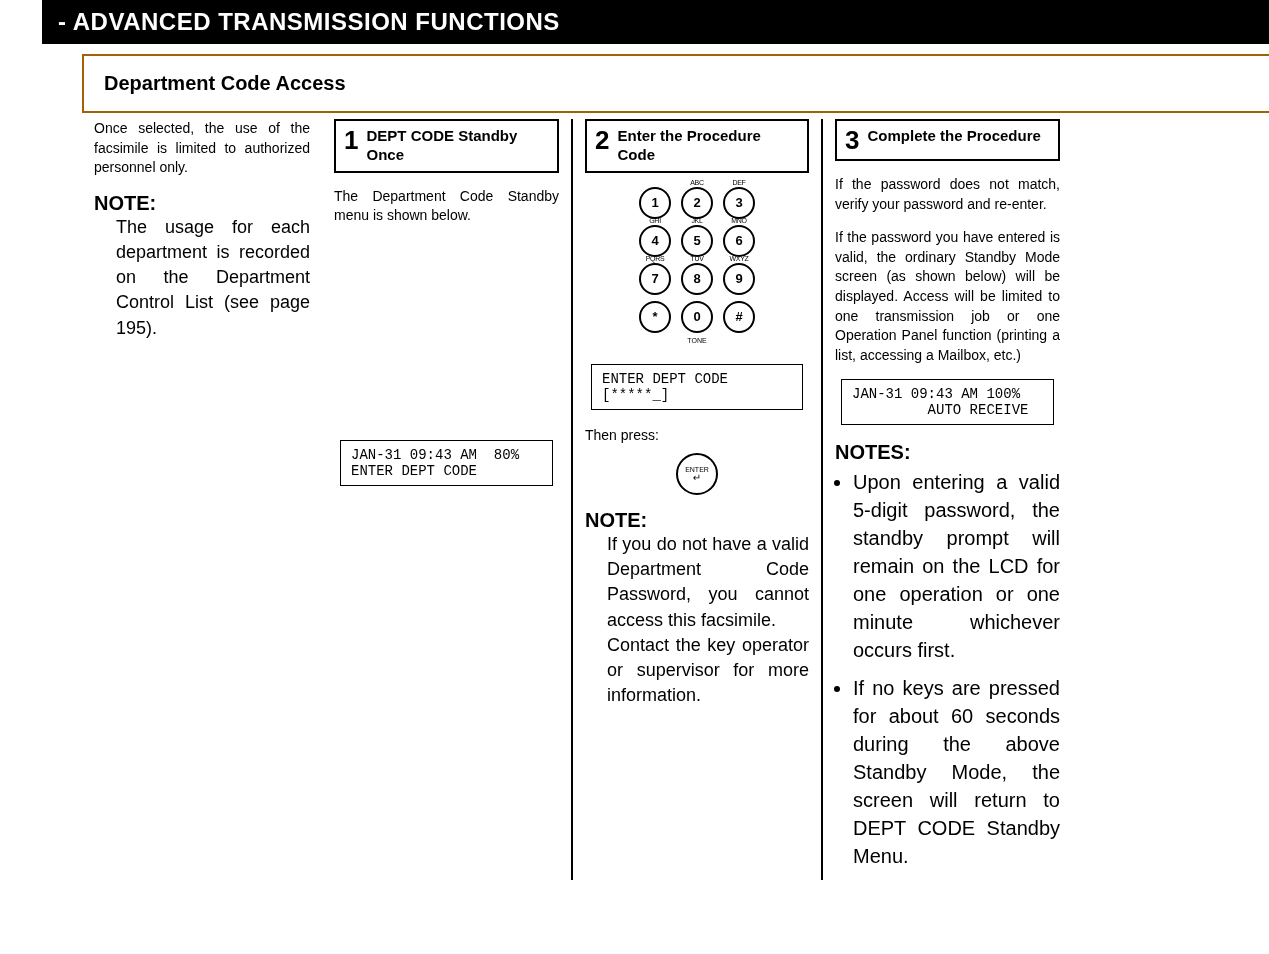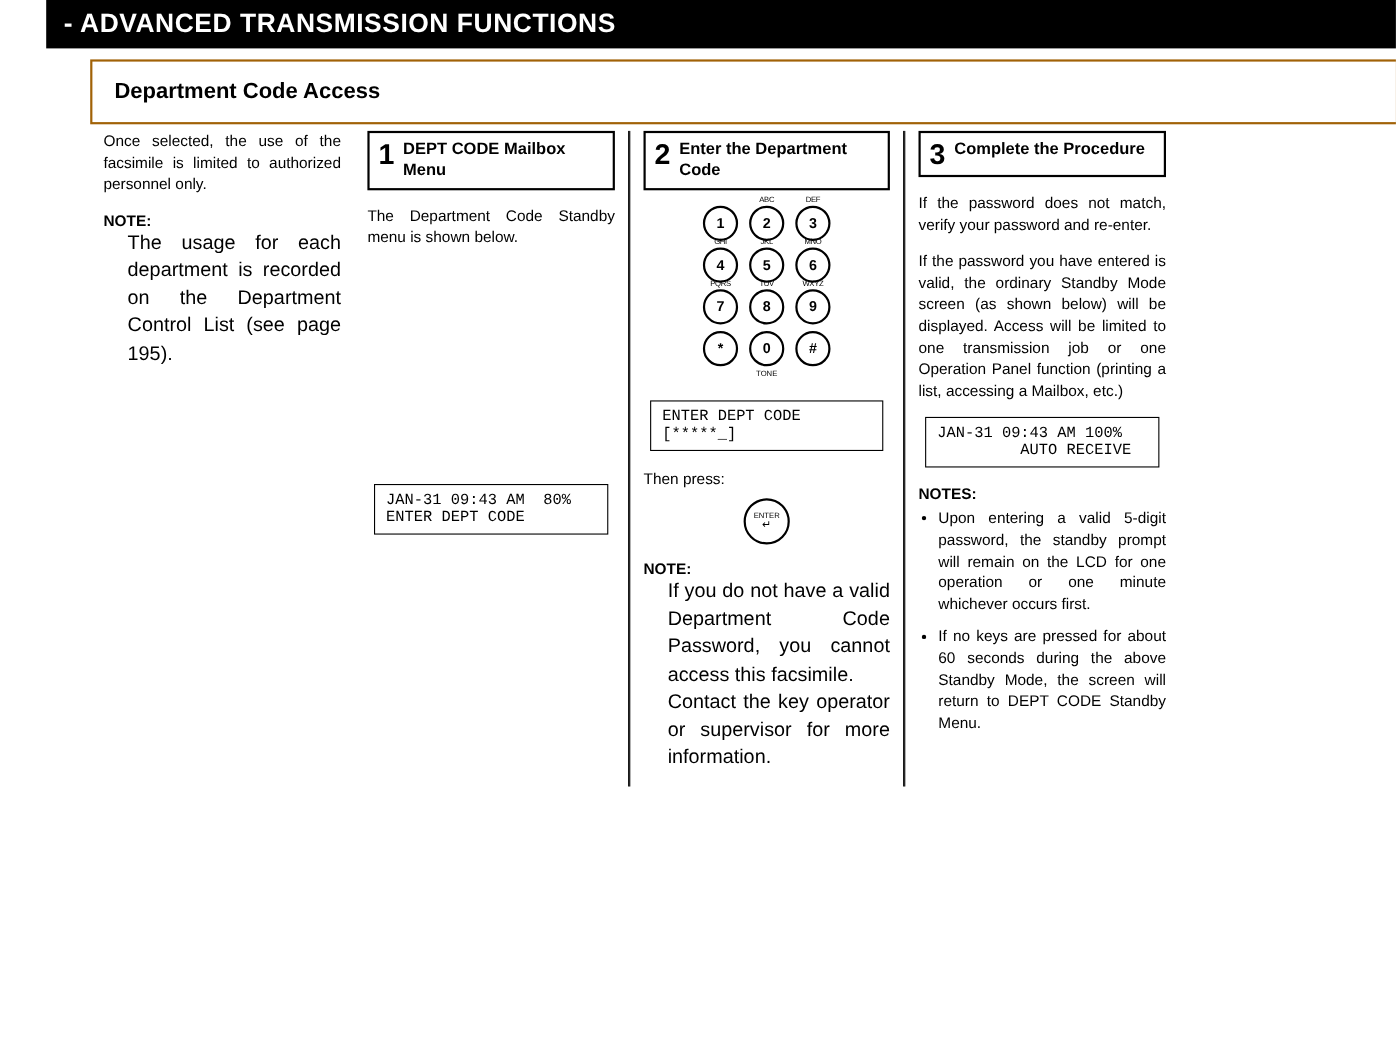--- a/index.html
+++ b/index.html
@@ -9,33 +9,33 @@
   .columns{display:flex;gap:0;}
   .col{box-sizing:border-box;padding:0 12px;}
   .col0{width:240px;border:none;}
   .col1,.col2,.col3{width:250px;border-left:1px solid #000;border-right:1px solid #000;}
   .col1{border-left:none;}
   .col3{border-right:none;}
   .step-head{border:2px solid #000;padding:6px 8px;display:flex;align-items:flex-start;gap:8px;margin-bottom:14px;}
   .step-num{font-size:26px;font-weight:bold;line-height:1;}
   .step-title{font-weight:bold;font-size:15px;line-height:1.25;}
   .body-text{font-size:14px;line-height:1.4;margin:0 0 14px 0;text-align:justify;}
-  .note-label{font-weight:bold;font-size:14px;margin:0;}
+  .note-label{font-weight:bold;font-size:20px;margin:0;}
   .note-body{font-size:18px;line-height:1.4;margin:0 0 14px 22px;text-align:justify;}
   .lcd{border:1.5px solid #000;padding:6px 10px;font-family:"Courier New",monospace;font-size:14px;white-space:pre;margin:0 6px 16px 6px;}
   .keypad{display:flex;flex-direction:column;align-items:center;gap:6px;margin:10px 0 20px 0;}
   .keypad-row{display:flex;gap:10px;}
   .key{width:28px;height:28px;border:2px solid #000;border-radius:50%;display:flex;align-items:center;justify-content:center;font-size:13px;font-weight:bold;position:relative;}
   .key-sup{position:absolute;top:-10px;left:50%;transform:translateX(-50%);font-size:7px;font-weight:normal;letter-spacing:-0.3px;}
   .tone{font-size:7px;text-align:center;margin-top:-2px;}
   .enter-btn{width:38px;height:38px;border:2px solid #000;border-radius:50%;display:flex;flex-direction:column;align-items:center;justify-content:center;margin:8px auto 14px auto;}
   .enter-btn .t{font-size:7px;}
   .enter-btn .arrow{font-size:10px;line-height:1;}
   ul.notes{margin:4px 0 0 18px;padding:0;}
-  ul.notes li{font-size:14px;line-height:1.4;margin-bottom:10px;text-align:justify;}
+  ul.notes li{font-size:20px;line-height:1.4;margin-bottom:10px;text-align:justify;}
   .side-tab{position:absolute;right:0;top:500px;width:18px;height:60px;background:#bdbdbd;}
   .page-num{position:absolute;right:0;bottom:10px;background:#000;color:#fff;font-weight:bold;font-size:13px;padding:21px 10px;}
 </style>
 </head>
 <body>
 
 <div class="page">
   <div class="header-bar">- ADVANCED TRANSMISSION FUNCTIONS</div>
 
   <div class="section-title-box">Department  Code  Access</div>
@@ -44,32 +44,32 @@
 
     <div class="col col0">
       <p class="body-text">Once selected, the use of the facsimile is limited to authorized personnel only.</p>
       <p class="note-label">NOTE:</p>
       <p class="note-body">The usage for each department is recorded on the Department Control List (see page 195).</p>
     </div>
 
     <div class="col col1">
       <div class="step-head">
         <div class="step-num">1</div>
-        <div class="step-title">DEPT CODE Mailbox Menu</div>
+        <div class="step-title">DEPT CODE Standby Once</div>
       </div>
       <p class="body-text">The Department Code Standby menu is shown below.</p>
       <div style="height:200px"></div>
       <div class="lcd">JAN-31 09:43 AM  80%
 ENTER DEPT CODE</div>
     </div>
 
     <div class="col col2">
       <div class="step-head">
         <div class="step-num">2</div>
-        <div class="step-title">Enter the Department Code</div>
+        <div class="step-title">Enter the Procedure Code</div>
       </div>
 
       <div class="keypad">
         <div class="keypad-row">
           <div class="key">
               <span class="key-sup"></span>
               <span>1</span>
             </div>
           <div class="key">
               <span class="key-sup">ABC</span>

